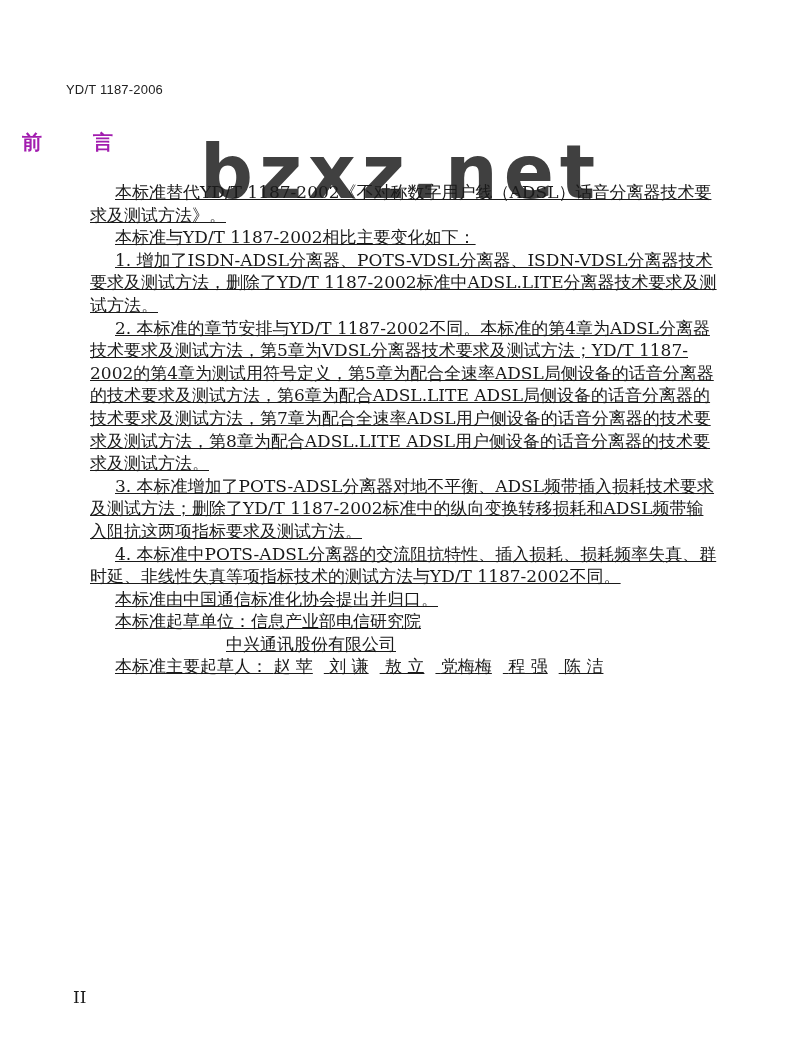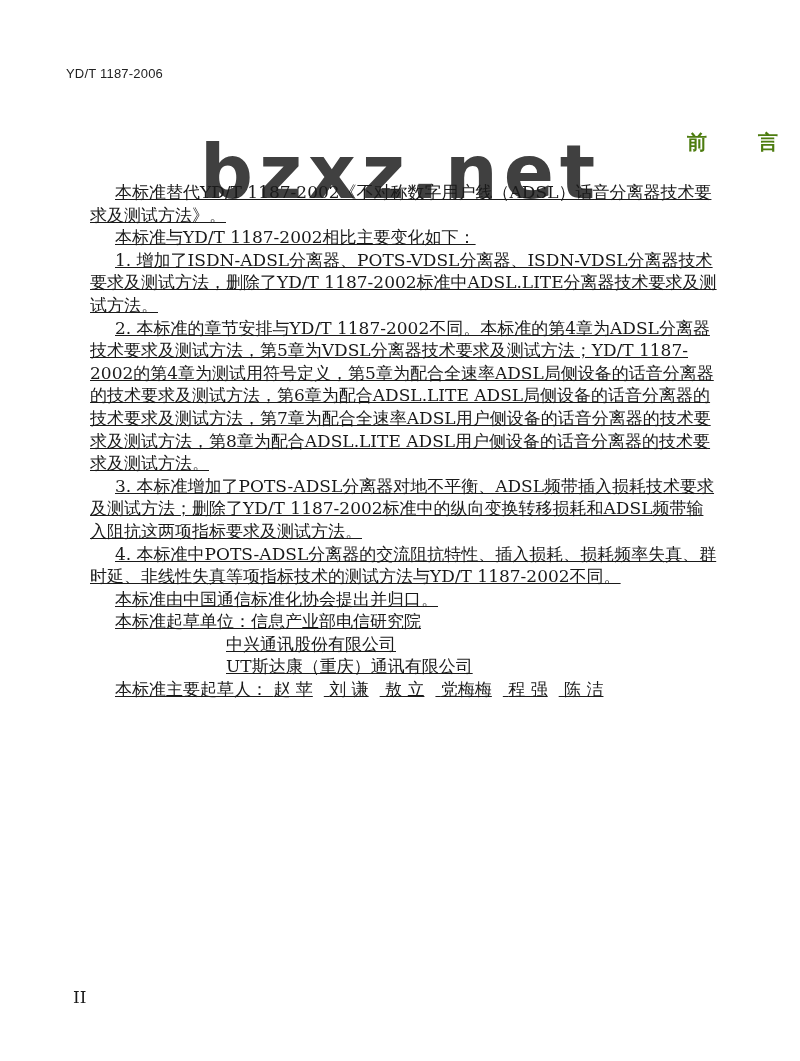--- a/index.html
+++ b/index.html
@@ -1,21 +1,21 @@
 <!DOCTYPE html>
 <html><head>
 <meta charset="utf-8">
 <style>
   html, body { margin: 0; padding: 0; background: #ffffff; }
   body { width: 800px; height: 1061px; position: relative; overflow: hidden;
          font-family: "DejaVu Serif", "Liberation Serif", serif; color: #1a1a1a; }
-  .header-code { position: absolute; left: 66px; top: 66px; font-family: "Liberation Sans", "DejaVu Sans", sans-serif;
+  .header-code { position: absolute; left: 66px; top: 82px; font-family: "Liberation Sans", "DejaVu Sans", sans-serif;
                  font-size: 13px; color: #222; letter-spacing: 0.2px; }
-  .title { position: absolute; left: 0; width: 800px; top: 129px; text-align: right;
-           font-family: "DejaVu Sans", sans-serif; font-weight: bold; font-size: 20px; color: #4d7c0f; }
+  .title { position: absolute; left: 0; width: 800px; top: 129px; text-align: left;
+           font-family: "DejaVu Sans", sans-serif; font-weight: bold; font-size: 20px; color: #a21caf; }
   .title span { display: inline-block; margin: 0 22px; }
   .watermark { position: absolute; left: 200px; top: 135px; font-family: "DejaVu Sans", "Liberation Sans", sans-serif;
                font-weight: bold; font-size: 74px; color: #404040; letter-spacing: 6px; line-height: 1; z-index: 0; }
   .body { position: absolute; left: 90px; top: 181px; width: 630px; z-index: 1; font-size: 17px; line-height: 22.6px; text-decoration: underline; }
   .p { margin: 0; }
   .indent { text-indent: 25px; }
   .drafters-block { margin-left: 25px; }
   .org-line { padding-left: 111px; }
   .drafter-names span { margin-right: 11px; }
   .page-num { position: absolute; left: 73px; top: 987px; font-size: 17px; font-family: "DejaVu Serif", serif; }
@@ -39,21 +39,20 @@
   <p class="p indent">2. 本标准的章节安排与YD/T 1187-2002不同。本标准的第4章为ADSL分离器技术要求及测试方法，第5章为VDSL分离器技术要求及测试方法；YD/T 1187-2002的第4章为测试用符号定义，第5章为配合全速率ADSL局侧设备的话音分离器的技术要求及测试方法，第6章为配合ADSL.LITE ADSL局侧设备的话音分离器的技术要求及测试方法，第7章为配合全速率ADSL用户侧设备的话音分离器的技术要求及测试方法，第8章为配合ADSL.LITE ADSL用户侧设备的话音分离器的技术要求及测试方法。</p>
   <p class="p indent">3. 本标准增加了POTS-ADSL分离器对地不平衡、ADSL频带插入损耗技术要求及测试方法；删除了YD/T 1187-2002标准中的纵向变换转移损耗和ADSL频带输入阻抗这两项指标要求及测试方法。</p>
   <p class="p indent">4. 本标准中POTS-ADSL分离器的交流阻抗特性、插入损耗、损耗频率失真、群时延、非线性失真等项指标技术的测试方法与YD/T 1187-2002不同。</p>
   <p class="p indent">本标准由中国通信标准化协会提出并归口。</p>
 
   <div class="drafters-block">
     <div>
       <span>本标准起草单位：</span><span>信息产业部电信研究院</span>
     </div>
     <div class="org-line">中兴通讯股份有限公司</div>
-    <div class="org-line">UT斯达康（重庆）通讯有限公司</div>
     <div class="drafter-names">
       <span style="margin-right:0">本标准主要起草人：</span>
       <span>赵 苹</span>
       <span>刘 谦</span>
       <span>敖 立</span>
       <span>党梅梅</span>
       <span>程 强</span>
       <span>陈 洁</span>
     </div>
   </div>

